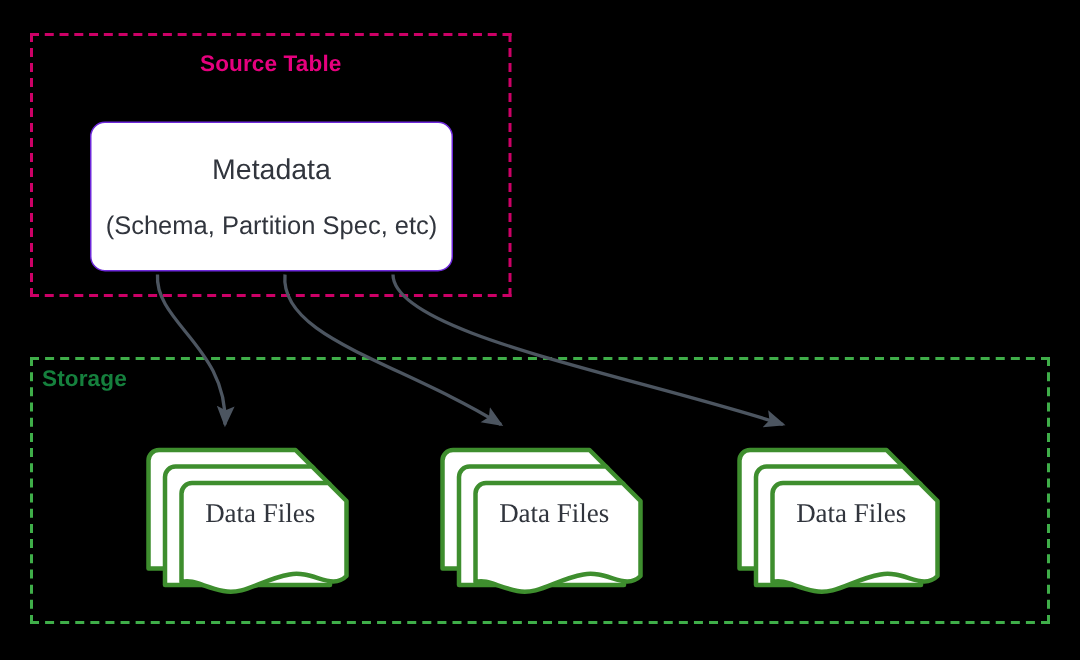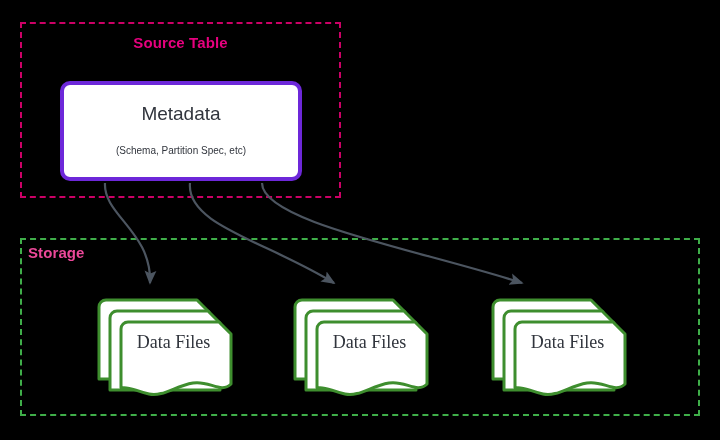--- a/index.html
+++ b/index.html
@@ -47,52 +47,52 @@
     letter-spacing: 0.1px;
   }
   #source-group-label {
     color: #E6007E;
     top: 10px;
     left: 0;
     right: 0;
     text-align: center;
   }
   #storage-group-label {
-    color: #ec4899;
+    color: #15803d;
     top: 4px;
     left: 6px;
     text-align: center;
   }
 
   
   #metadata-box {
     position: absolute;
     left: 60px;
     top: 81px;
     width: 242px;
     height: 100px;
     background: #FFFFFF;
-    border: 4px solid #6d28d9;
+    border: 1px solid #6d28d9;
     border-radius: 10px;
     box-sizing: border-box;
     display: flex;
     flex-direction: column;
     align-items: center;
     justify-content: center;
     box-shadow: 1px 1px 0 rgba(0,0,0,0.25);
   }
   #metadata-title {
     color: #31353D;
     font-size: 19px;
     line-height: 24px;
     text-align: center;
   }
   #metadata-subtitle {
     color: #31353D;
-    font-size: 10px;
+    font-size: 17px;
     line-height: 18px;
     margin-top: 16px;
     text-align: center;
   }
 
   
   #arrow-layer {
     position: absolute;
     left: 0;
     top: 0;

